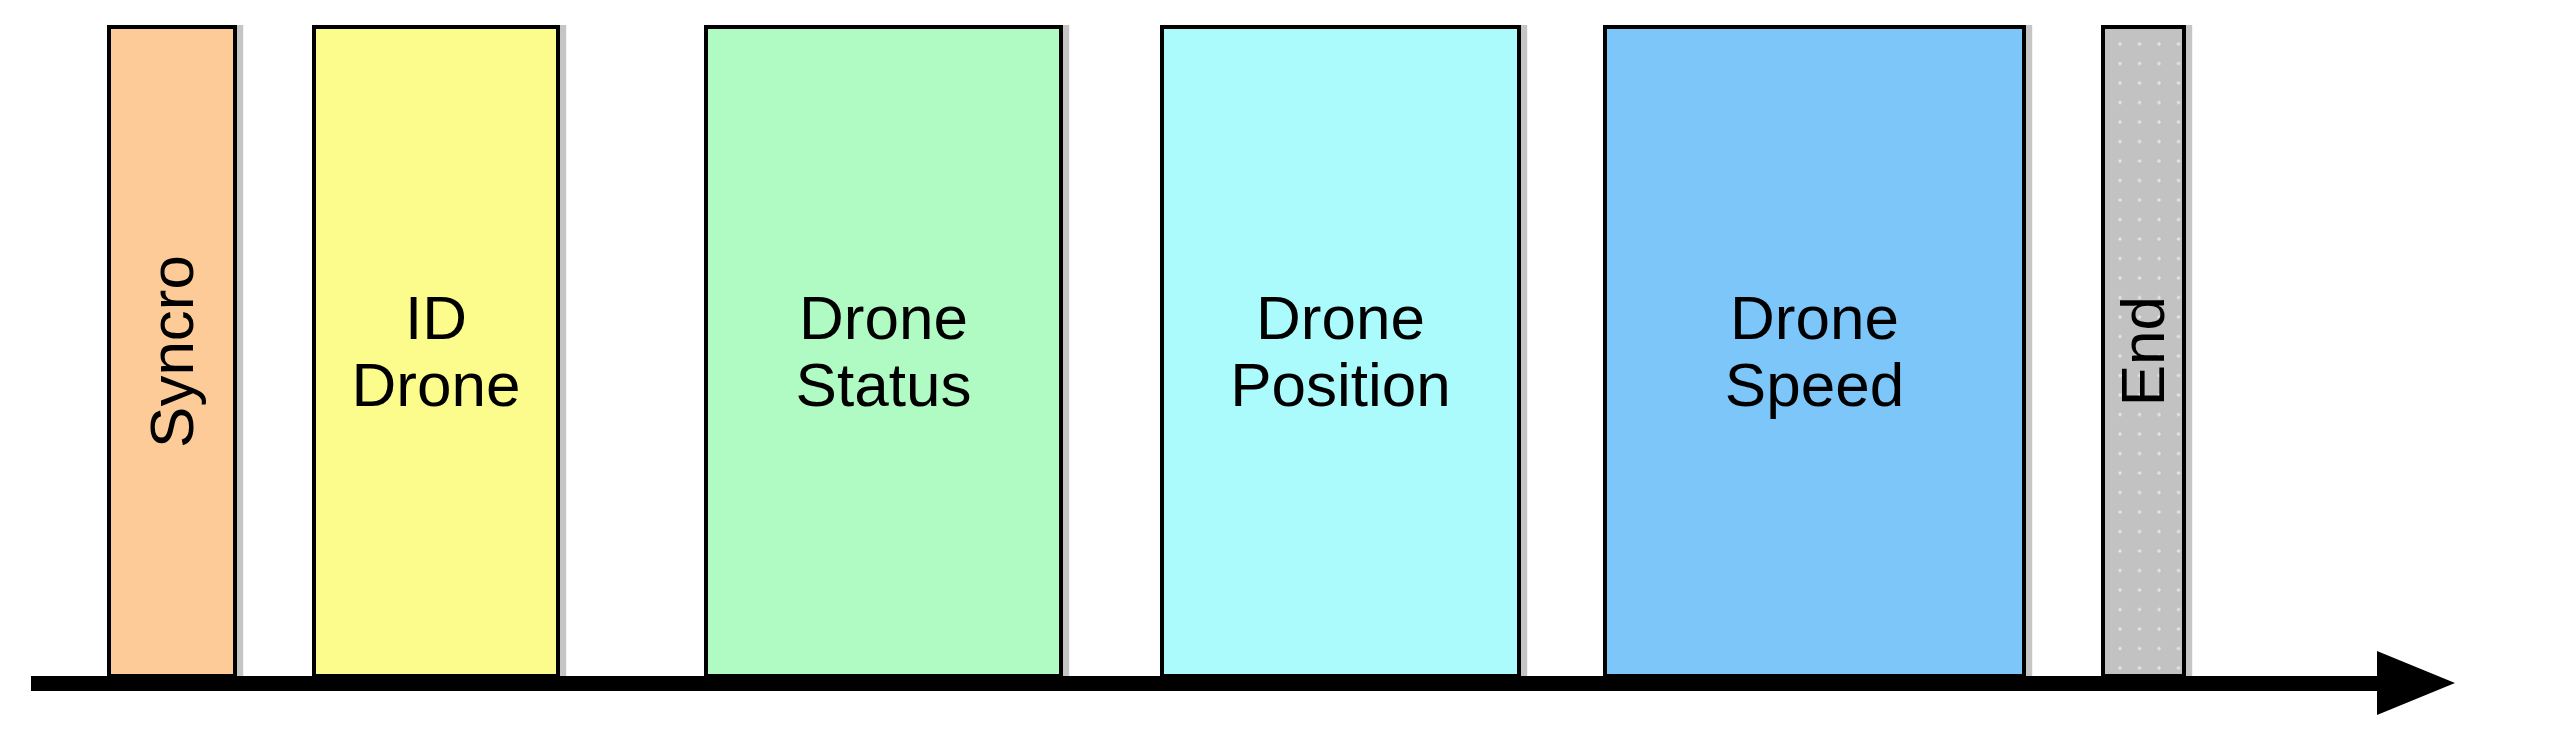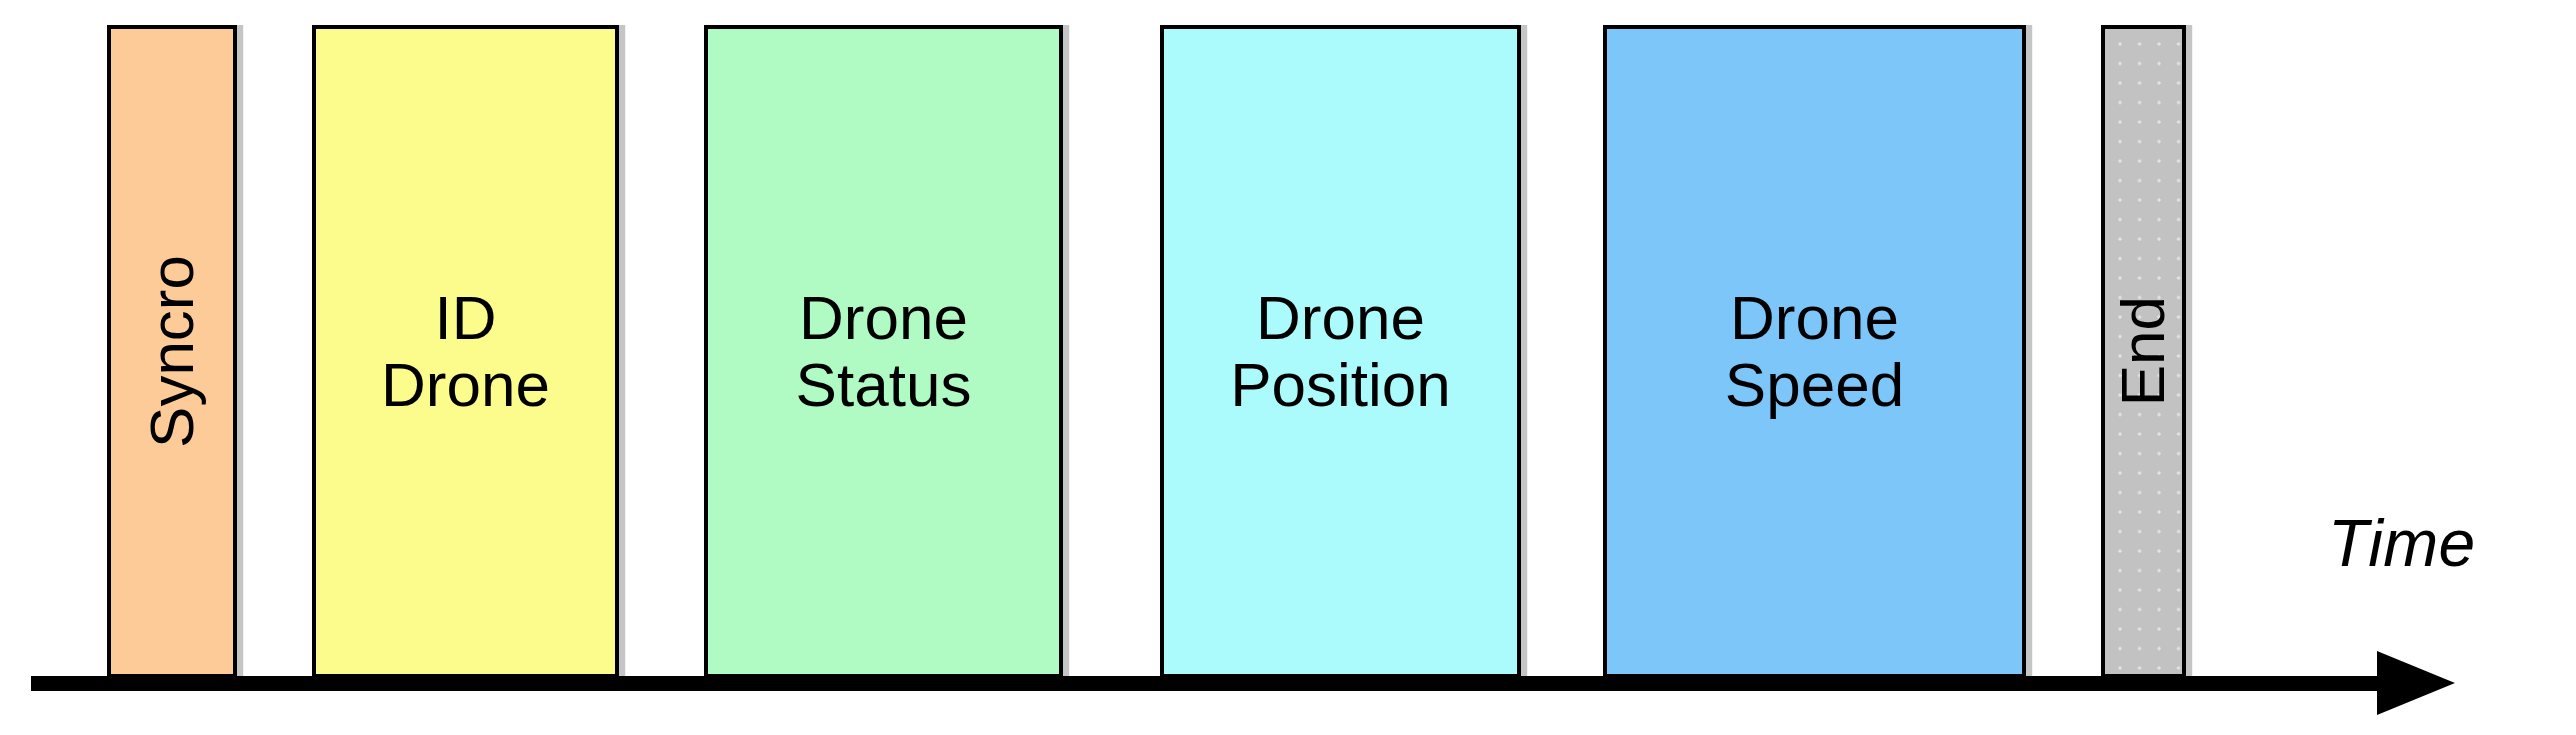--- a/index.html
+++ b/index.html
@@ -88,21 +88,21 @@
 </style>
 </head>
 <body>
 
 <div id="diagram">
 
   <div id="fields-layer">
       <div class="field vertical" style="left: 107px; width: 130px; background-color: rgb(252, 203, 151); border-color: rgb(0, 0, 0);">
         <span class="field-label">Syncro</span>
       </div>
-      <div class="field" style="left: 312px; width: 307px; background-color: rgb(252, 252, 140); border-color: rgb(0, 0, 0);">
+      <div class="field" style="left: 312px; width: 248px; background-color: rgb(252, 252, 140); border-color: rgb(0, 0, 0);">
         <span class="field-label">ID
 Drone</span>
       </div>
       <div class="field" style="left: 704px; width: 359px; background-color: rgb(176, 251, 196); border-color: rgb(0, 0, 0);">
         <span class="field-label">Drone
 Status</span>
       </div>
       <div class="field" style="left: 1160px; width: 361px; background-color: rgb(171, 250, 252); border-color: rgb(0, 0, 0);">
         <span class="field-label">Drone
 Position</span>
@@ -111,16 +111,15 @@
         <span class="field-label">Drone
 Speed</span>
       </div>
       <div class="field vertical textured" style="left: 2101px; width: 85px; background-color: rgb(194, 194, 194); border-color: rgb(0, 0, 0);">
         <span class="field-label">End</span>
       </div>
     </div>
 
   <div class="axis-line"></div>
   <div class="axis-arrow"></div>
-  <div class="axis-label">Time</div>
 
 </div>
 
 
 </body></html>

